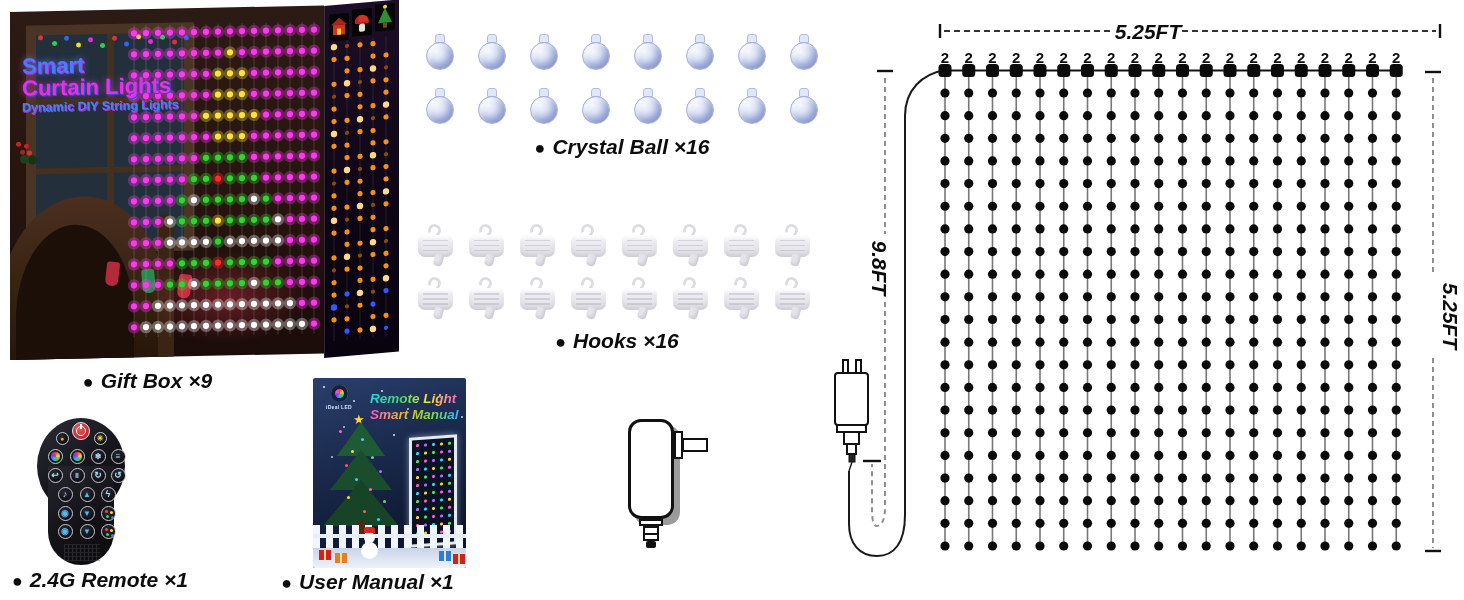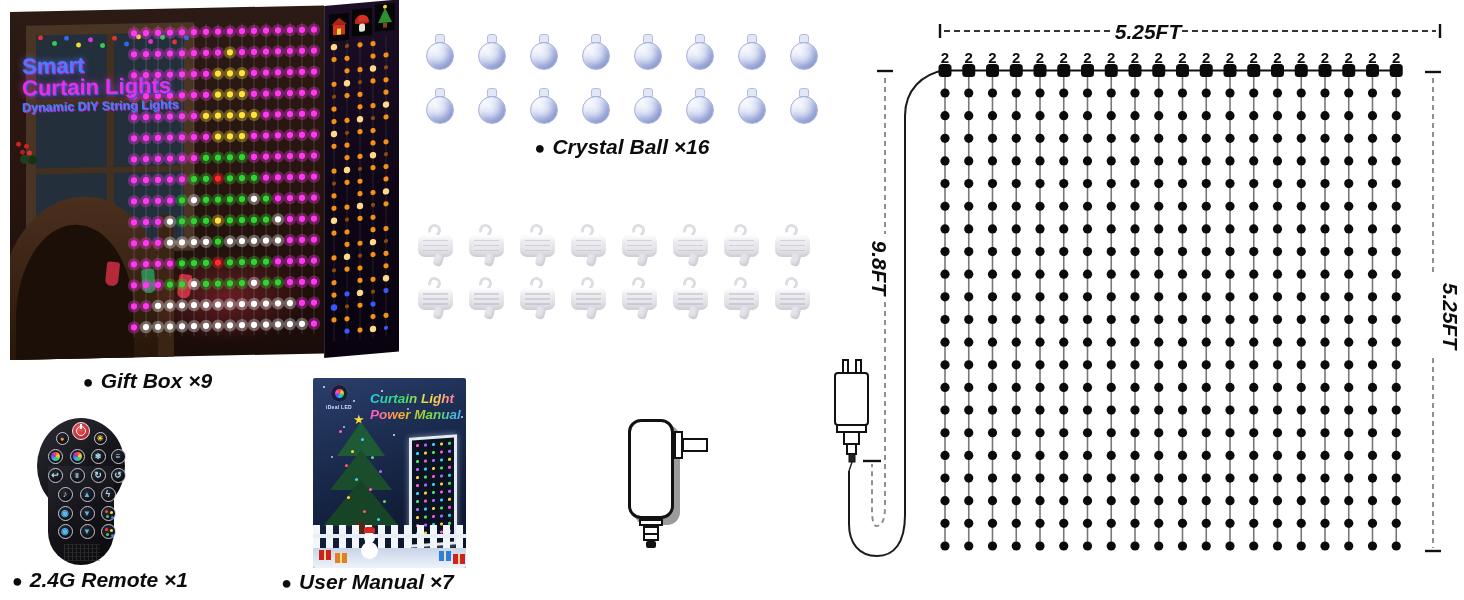--- a/index.html
+++ b/index.html
@@ -998,20 +998,23 @@
           <div class="h-tail"></div>
         </div>
         <div class="hook">
           <div class="h-ring"></div>
           <div class="h-body"></div>
           <div class="h-lines"></div>
           <div class="h-tail"></div>
         </div>
       </div>
     </div>
+  <div class="cap" style="left:517px;top:329px;width:200px">
+    <span class="blt">●</span><span>Hooks ×16</span>
+  </div>
 
   <div class="remote" id="remote-fig">
     <div class="r-head"></div>
     <div class="r-body"></div>
     <div class="r-tex"></div>
   <div class="rbtn power" style="left: 36px; top: 4px; width: 18px; height: 18px;">
         <span class="pwr-ring">
           <span class="pwr-bar"></span>
         </span>
       </div>
@@ -1047,22 +1050,22 @@
     <span class="blt">●</span><span>2.4G Remote ×1</span>
   </div>
 
   <div class="manual">
     <div class="m-stars"></div>
     <div class="m-logo">
       <div class="m-logo-ring"></div>
       <div class="m-logo-txt">iDeal LED</div>
     </div>
     <div class="m-title">
-      <div class="m-t1">Curtain Light</div>
-      <div class="m-t2">Power Manual</div>
+      <div class="m-t1">Remote Light</div>
+      <div class="m-t2">Smart Manual</div>
     </div>
     <div class="m-tree">
       <div class="m-star">★</div>
       <div class="tri" style="--w:24px;--h:34px;--c:#1e5a33;top:8px"></div>
       <div class="tri" style="--w:31px;--h:40px;--c:#1a4d2c;top:36px"></div>
       <div class="tri" style="--w:38px;--h:46px;--c:#174427;top:66px"></div>
       <div class="m-trunk"></div>
       <div class="m-lights"></div>
     </div>
     <div class="m-panel" id="m-panel">
@@ -1133,21 +1136,21 @@
       <div class="sm-b"></div>
         <div class="sm-h"></div>
         <div class="sm-hat"></div>
     </div>
     <div class="m-gift g1"></div>
     <div class="m-gift g2"></div>
     <div class="m-gift g3"></div>
     <div class="m-gift g4"></div>
   </div>
   <div class="cap" style="left:265px;top:570px;width:205px">
-    <span class="blt">●</span><span>User Manual ×7</span>
+    <span class="blt">●</span><span>User Manual ×1</span>
   </div>
 
   <div class="adapter">
     <div class="ad-shadow"></div>
     <div class="ad-body"></div>
     <div class="ad-p1"></div>
     <div class="ad-p2"></div>
     <div class="ad-collar"></div>
     <div class="ad-barrel"></div>
     <div class="ad-tip"></div>

